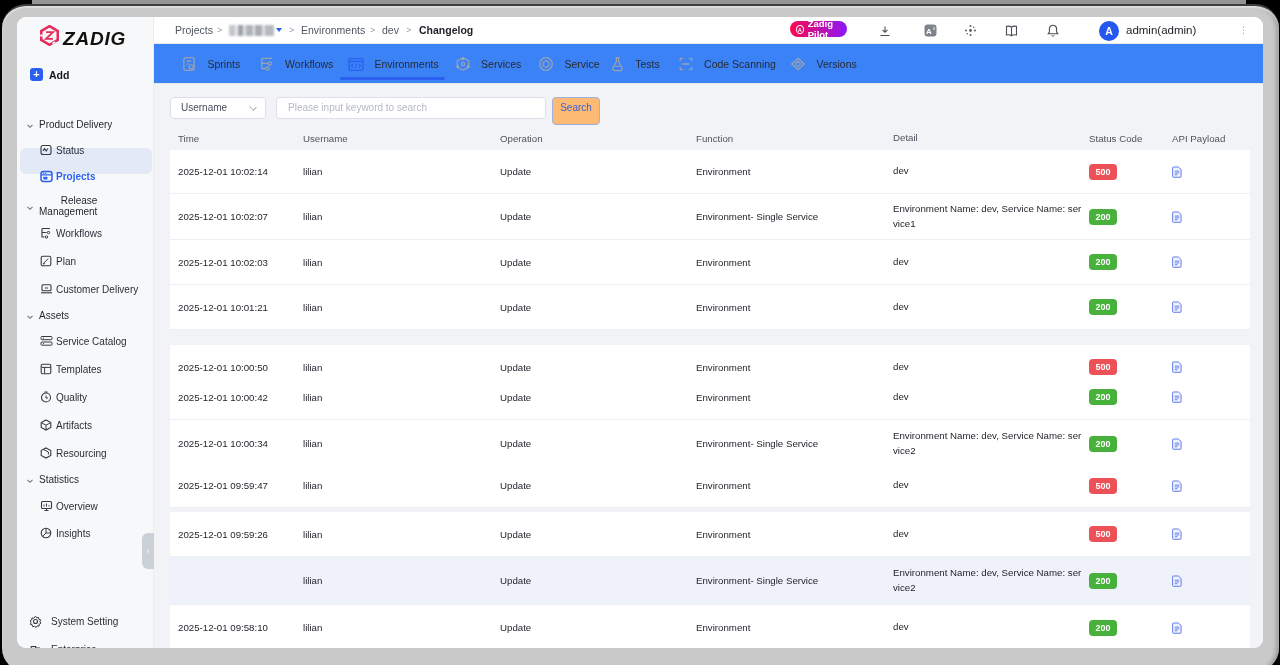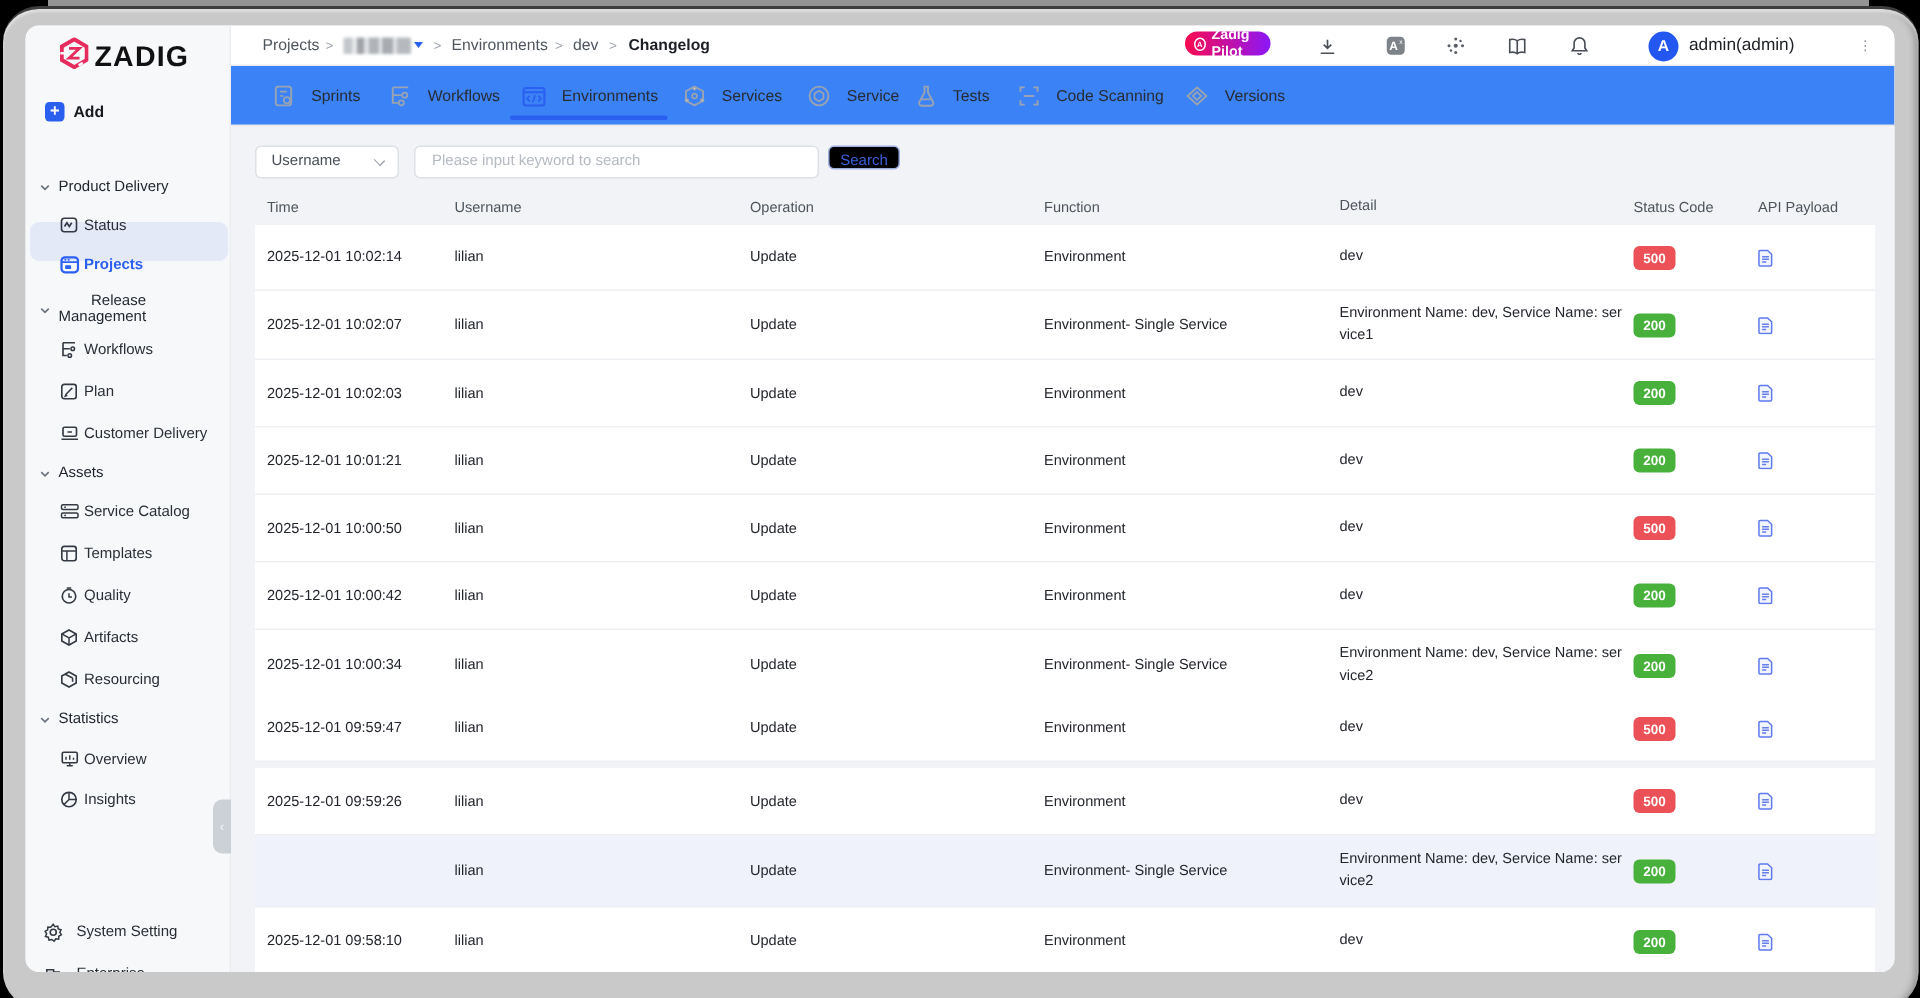--- a/index.html
+++ b/index.html
@@ -4,21 +4,21 @@
 <style>
 * { margin:0; padding:0; box-sizing:border-box; }
 html,body { width:1280px; height:665px; overflow:hidden; background:#000; font-family:"Liberation Sans", sans-serif; }
 .topstrip { position:absolute; left:32px; top:0; width:1214px; height:5px; background:#949494; }
 .window { position:absolute; left:2px; top:4px; width:1277px; height:668px; border-radius:24px; background:#c9c9c9; border-top:2px solid #3e3e3e; box-shadow: inset 0 2px 2px rgba(255,255,255,.55), inset -3px 0 5px -1px rgba(0,0,0,.3); }
 .content { position:absolute; left:17px; top:17px; width:1246px; height:631px; background:#fff; border-radius:9px; overflow:hidden; font-size:10px; color:#23262d; }
 
 
 .sidebar { position:absolute; left:0; top:0; width:137px; height:631px; background:#f7f8fa; border-right:1px solid #ebedf0; }
 .logo { position:absolute; left:23px; top:8px; width:110px; height:20px; }
-.logotext { position:absolute; left:23px; top:3px; font-size:19px; font-weight:700; letter-spacing:0.8px; color:#111; }
+.logotext { position:absolute; left:23px; top:3px; font-size:19px; font-weight:700; letter-spacing:0.8px; color:#111;font-style:italic; }
 .addrow { position:absolute; left:13px; top:51px; display:flex; align-items:center; gap:6px; }
 .addrow .plus { width:13px; height:13px; background:#2a5ff0; border-radius:3px; color:#fff; font-weight:700; font-size:11px; line-height:12px; text-align:center; }
 .addrow .txt { font-size:10.5px; font-weight:700; color:#16181d; }
 .nav { position:absolute; left:0; top:15px; width:137px; height:639px;text-align:right; }
 .nrow { position:absolute; left:0; width:137px; height:22px; display:flex; align-items:center; color:#262b33; }
 .nrow .chev { position:absolute; left:9px; width:7px; height:7px; }
 .nrow .gtxt { position:absolute; left:22px; font-size:10px; color:#1f242c; }
 .nrow .ic { position:absolute; left:23px; width:12px; height:12px; }
 .nrow .itxt { position:absolute; left:39px; font-size:10px; color:#2a2f37; }
 .nrow.b .ic { left:12px; }
@@ -48,21 +48,21 @@
 .tabwrap { position:absolute; left:27px; top:0; width:1082px; height:40px; }
 .tab { position:absolute; top:0; display:flex; align-items:center; gap:10.5px; font-size:10.5px; color:#272b33; height:40px; white-space:nowrap; }
 .tab svg { flex:0 0 auto; }
 .underline { position:absolute; left:186px; top:33px; width:105px; height:3px; background:#2a5ff0; border-radius:2px; }
 
 
 .main { position:absolute; left:137px; top:67px; width:1109px; height:564px; background:#f2f3f6; }
 .sel { position:absolute; left:16px; top:13px; width:96px; height:22px; background:#fff; border:1px solid #dde0e6; border-radius:4px; font-size:10px; color:#474e58; line-height:20px; padding-left:10px; }
 .sel .dn { position:absolute; right:9px; top:7px; width:6px; height:6px; border-right:1.2px solid #a3a9b3; border-bottom:1.2px solid #a3a9b3; transform:rotate(45deg) scale(1,.8); transform-origin:center; margin-top:-1px;}
 .inp { position:absolute; left:122px; top:13px; width:270px; height:22px; background:#fff; border:1px solid #dde0e6; border-radius:4px; font-size:10px; color:#b4b9c2; line-height:20px; padding-left:11px; }
-.btn { position:absolute; left:398px; top:13px; width:48px; height:16px; background:#000000; border:1px solid #9fb0e0; border-radius:4px; color:#3a5fd9; font-size:10px; font-weight:400; text-align:center; line-height:20px; }
+.btn { position:absolute; left:398px; top:13px; width:48px; height:28px; background:#fdba74; border:1px solid #9fb0e0; border-radius:4px; color:#3a5fd9; font-size:10px; font-weight:400; text-align:center; line-height:20px; }
 
 .thead { position:absolute; left:16px; top:43px; width:1080px; height:23px; color:#4d545e; }
 .thead .cell { color:#4d545e; }
 .trow { position:absolute; left:16px; width:1080px; background:#fff; border-bottom:1px solid #edeff3; }
 .trow.hov { background:#eff2fa; }
 .cell { position:absolute; top:0; height:100%; display:flex; align-items:center; color:#23262d; font-size:9.7px; }
 .c1 { left:8px; } .c2 { left:133px; } .c3 { left:330px;text-align:center; } .c4 { left:526px; }
 .c5 { left:723px; width:195px; line-height:14.5px; }
 .chip { position:absolute; left:919px; width:28px; height:16px; border-radius:4px; color:#fff; font-size:9px; font-weight:700; text-align:center; line-height:16px; top:50%; margin-top:-8px; }
 .chip.g { background:#47b13c; }
@@ -412,21 +412,21 @@
    <div class="cell c4">Environment</div>
    <div class="cell c5">
             <span>dev</span>
           </div>
    <div class="chip g">200</div>
    <div class="cico"><svg width="10" height="12" viewBox="0 0 11 13">
               <path d="M1.5 1 h5.5 L10 3.8 V11.5 a0.8 0.8 0 0 1 -0.8 0.8 H1.5 a0.8 0.8 0 0 1 -0.8 -0.8 V1.8 A0.8 0.8 0 0 1 1.5 1 Z" fill="#f2f5fe" stroke="#5f7aed" stroke-width="1.1"></path>
               <path d="M3 5.5 h5 M3 7.5 h5 M3 9.5 h3" stroke="#677fee" stroke-width="1.1"></path>
             </svg></div>
  </div>
-        <div class="trow" style="top:246px;height:45px">
+        <div class="trow" style="top:261px;height:45px">
    <div class="cell c1">2025-12-01 10:00:50</div>
    <div class="cell c2">lilian</div>
    <div class="cell c3">Update</div>
    <div class="cell c4">Environment</div>
    <div class="cell c5">
             <span>dev</span>
           </div>
    <div class="chip r">500</div>
    <div class="cico"><svg width="10" height="12" viewBox="0 0 11 13">
               <path d="M1.5 1 h5.5 L10 3.8 V11.5 a0.8 0.8 0 0 1 -0.8 0.8 H1.5 a0.8 0.8 0 0 1 -0.8 -0.8 V1.8 A0.8 0.8 0 0 1 1.5 1 Z" fill="#f2f5fe" stroke="#5f7aed" stroke-width="1.1"></path>

